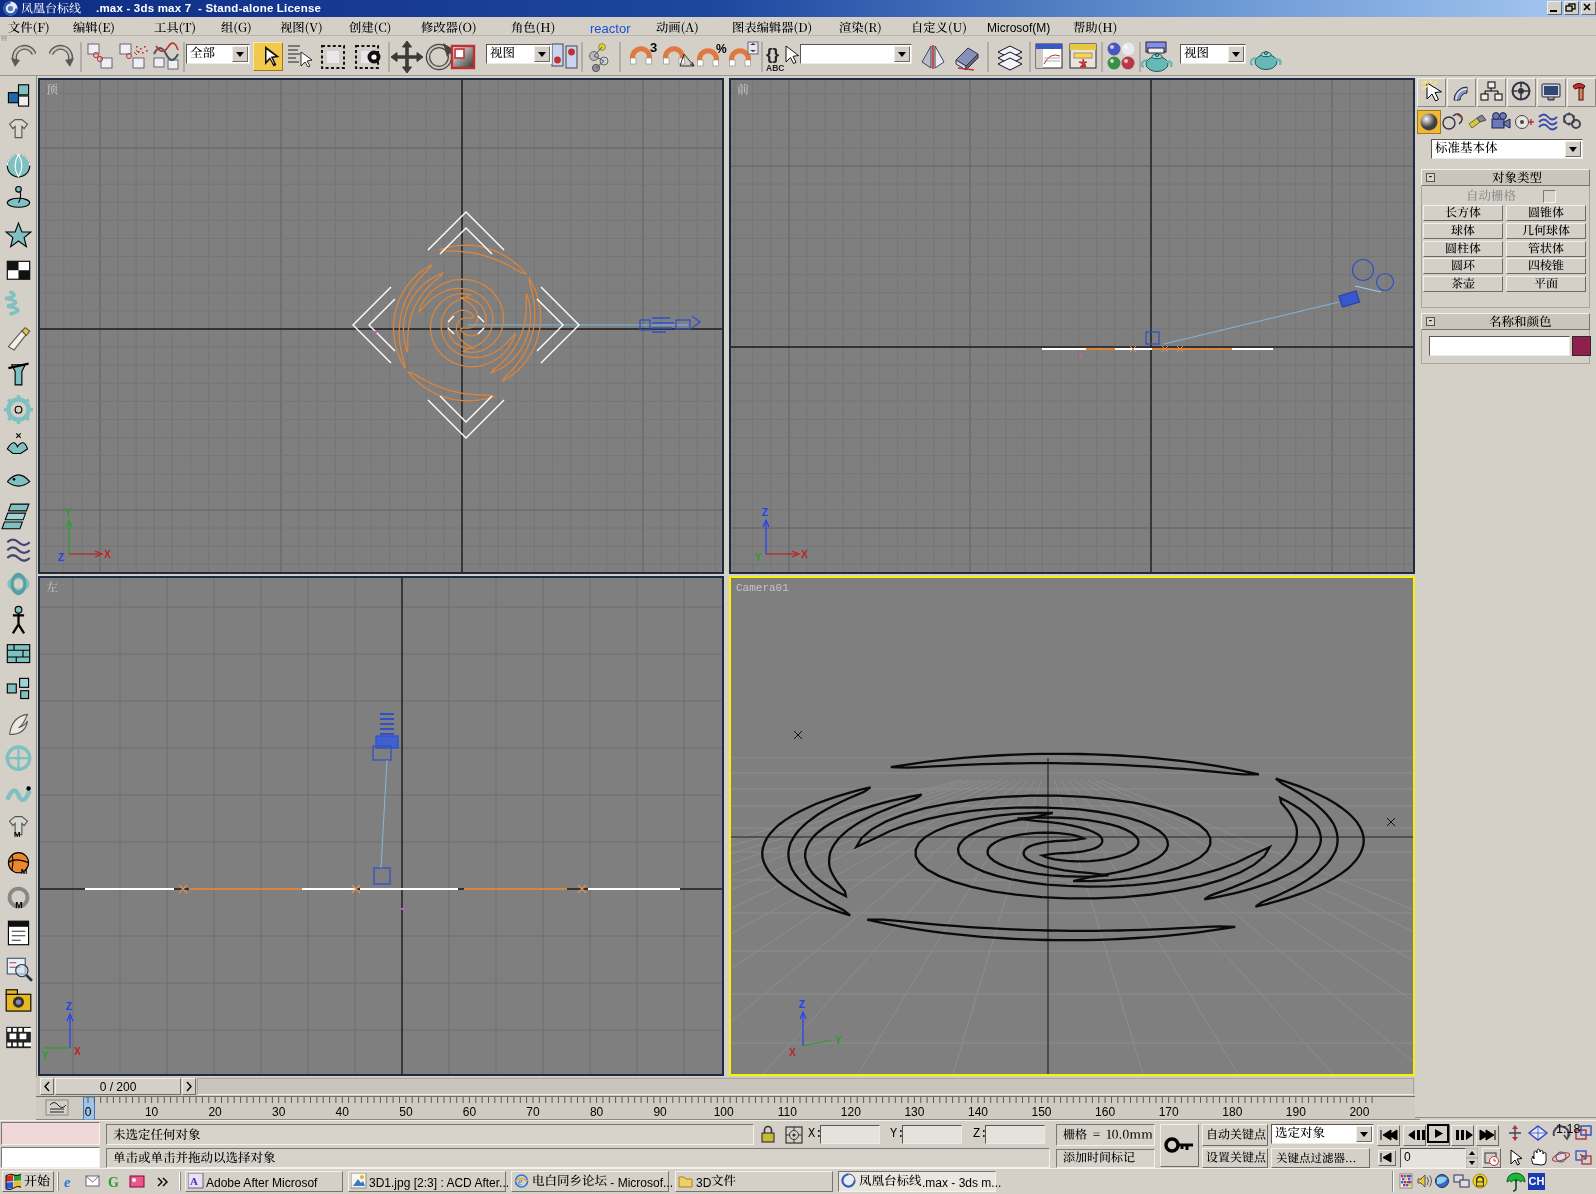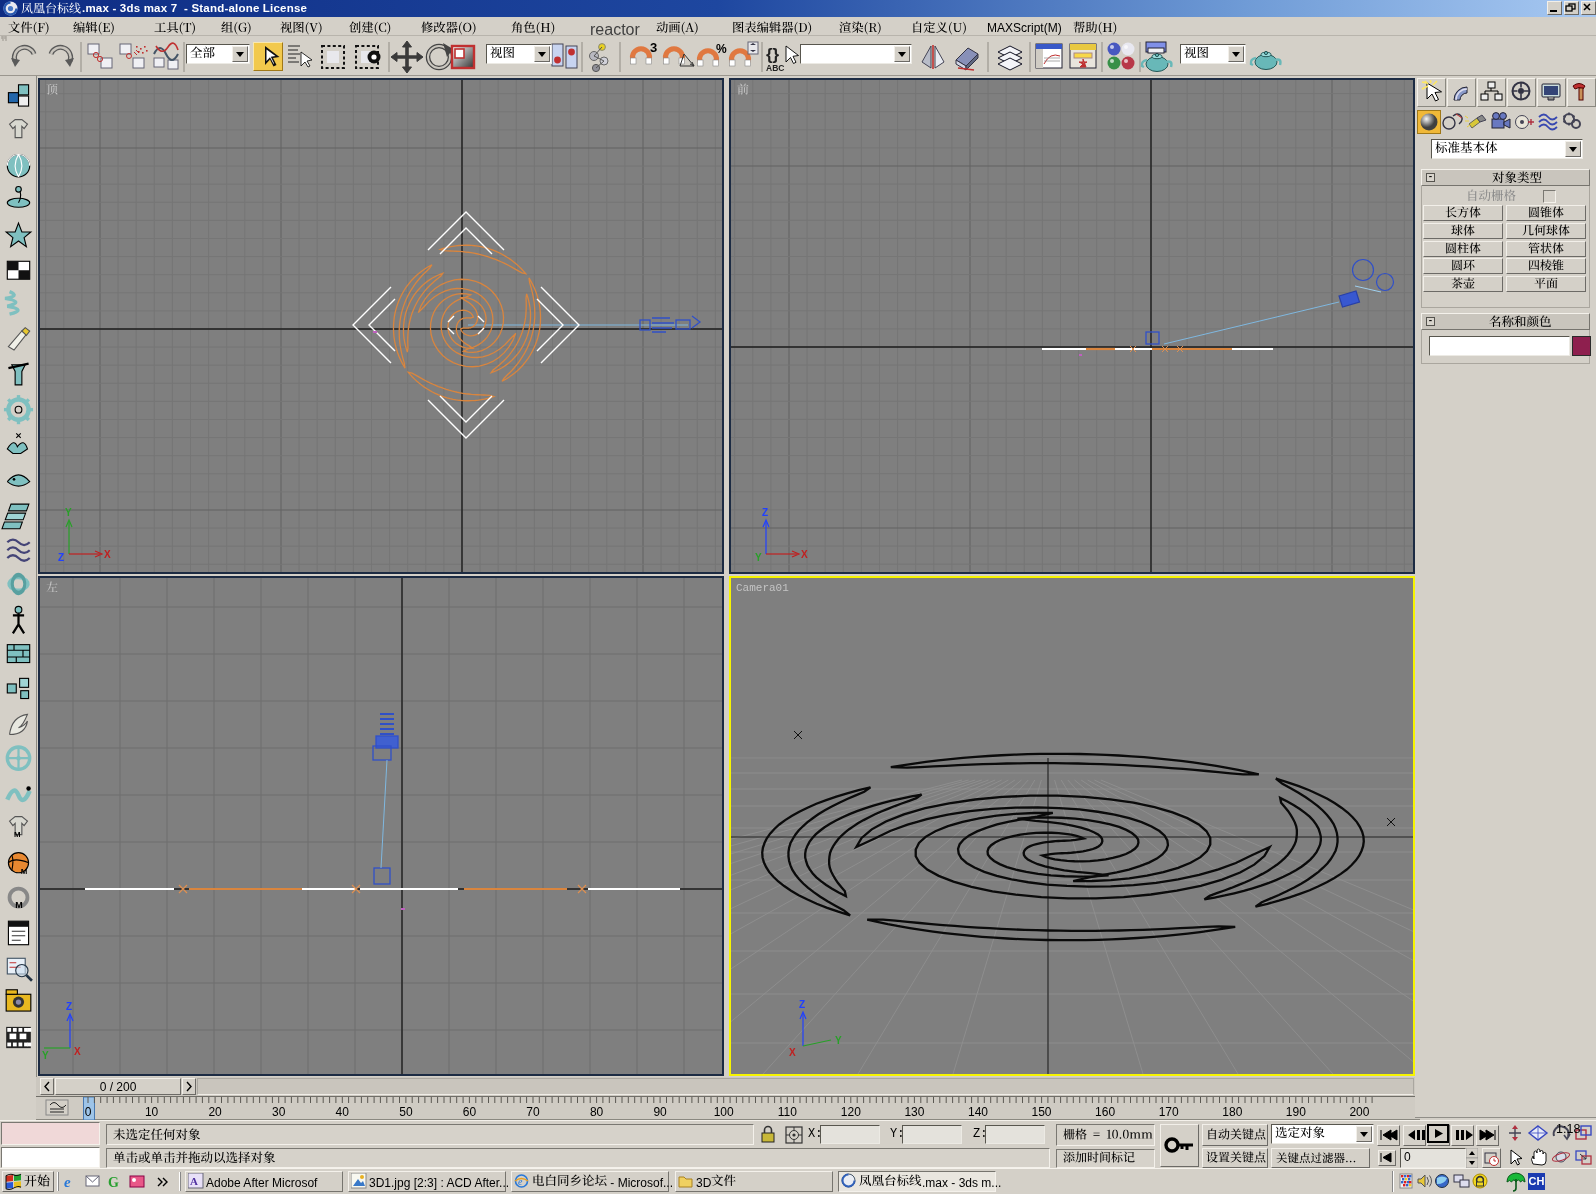--- a/index.html
+++ b/index.html
@@ -136,21 +136,21 @@
   </svg>
 <div style="position:absolute;left:21px;top:2px;line-height:0"><svg width="60.0" height="15.0" style="overflow:visible">
       <g transform="translate(0,10.62) scale(0.01200,-0.01200)" fill="#ffffff">
         <use href="#u51E4" x="0"></use>
         <use href="#u51F0" x="1000"></use>
         <use href="#u53F0" x="2000"></use>
         <use href="#u6807" x="3000"></use>
         <use href="#u7EBF" x="4000"></use>
       </g>
     </svg></div>
-<div class="abs" style="left:82px;top:2px;font:bold 11.5px 'Liberation Sans';color:#fff;letter-spacing:0.2px">.max - 3ds max 7&nbsp;&nbsp;- Stand-alone License</div>
+<div class="abs" style="left:96px;top:2px;font:bold 11.5px 'Liberation Sans';color:#fff;letter-spacing:0.2px">.max - 3ds max 7&nbsp;&nbsp;- Stand-alone License</div>
 <div class="abs ras" style="left:1547px;top:1px;width:15px;height:14px"></div>
 <div class="abs ras" style="left:1564px;top:1px;width:15px;height:14px"></div>
 <div class="abs ras" style="left:1581px;top:1px;width:15px;height:14px"></div>
 <svg class="abs" style="left:1547px;top:1px" width="50" height="14">
     <path d="M3 10 h7" stroke="#000" stroke-width="2"></path>
     <rect x="22" y="3" width="6" height="5" fill="none" stroke="#000" stroke-width="1.3"></rect>
     <rect x="19" y="5" width="6" height="5" fill="#d4d0c8" stroke="#000" stroke-width="1.3"></rect>
     <path d="M37 3 l6 6 M43 3 l-6 6" stroke="#000" stroke-width="1.6"></path>
   </svg>
 <div class="abs" style="left:0;top:17px;width:1596px;height:19px;background:#d4d0c8;border-bottom:1px solid #b8b4ac"></div>
@@ -219,21 +219,21 @@
     </svg></div>
 <div style="position:absolute;left:511px;top:21px;line-height:0"><svg width="44.3" height="15.4" style="overflow:visible">
       <g transform="translate(0,10.89) scale(0.01230,-0.01230)" fill="#000000">
         <use href="#u89D2" x="0"></use>
         <use href="#u8272" x="1000"></use>
         <use href="#u28" x="2000"></use>
         <use href="#u48" x="2374"></use>
         <use href="#u29" x="3231"></use>
       </g>
     </svg></div>
-<div class="abs" style="left:590px;top:21px;font-size:16px;color:#404040">reactor</div>
+<div class="abs" style="left:590px;top:21px;font-size:13px;color:#1d4ed8">reactor</div>
 <div style="position:absolute;left:656px;top:21px;line-height:0"><svg width="42.7" height="15.4" style="overflow:visible">
       <g transform="translate(0,10.89) scale(0.01230,-0.01230)" fill="#000000">
         <use href="#u52A8" x="0"></use>
         <use href="#u753B" x="1000"></use>
         <use href="#u28" x="2000"></use>
         <use href="#u41" x="2374"></use>
         <use href="#u29" x="3100"></use>
       </g>
     </svg></div>
 <div style="position:absolute;left:732px;top:21px;line-height:0"><svg width="80.2" height="15.4" style="overflow:visible">
@@ -260,21 +260,21 @@
 <div style="position:absolute;left:911px;top:21px;line-height:0"><svg width="56.0" height="15.4" style="overflow:visible">
       <g transform="translate(0,10.89) scale(0.01230,-0.01230)" fill="#000000">
         <use href="#u81EA" x="0"></use>
         <use href="#u5B9A" x="1000"></use>
         <use href="#u4E49" x="2000"></use>
         <use href="#u28" x="3000"></use>
         <use href="#u55" x="3374"></use>
         <use href="#u29" x="4177"></use>
       </g>
     </svg></div>
-<div class="abs" style="left:987px;top:21px;font-size:12px;color:#000">MAXScript(M)</div>
+<div class="abs" style="left:987px;top:21px;font-size:12px;color:#000">Microsof(M)</div>
 <div style="position:absolute;left:1073px;top:21px;line-height:0"><svg width="44.3" height="15.4" style="overflow:visible">
       <g transform="translate(0,10.89) scale(0.01230,-0.01230)" fill="#000000">
         <use href="#u5E2E" x="0"></use>
         <use href="#u52A9" x="1000"></use>
         <use href="#u28" x="2000"></use>
         <use href="#u48" x="2374"></use>
         <use href="#u29" x="3231"></use>
       </g>
     </svg></div>
 <div class="abs" style="left:0;top:36px;width:1596px;height:40px;background:#d4d0c8;border-bottom:1px solid #9a968e"></div>

